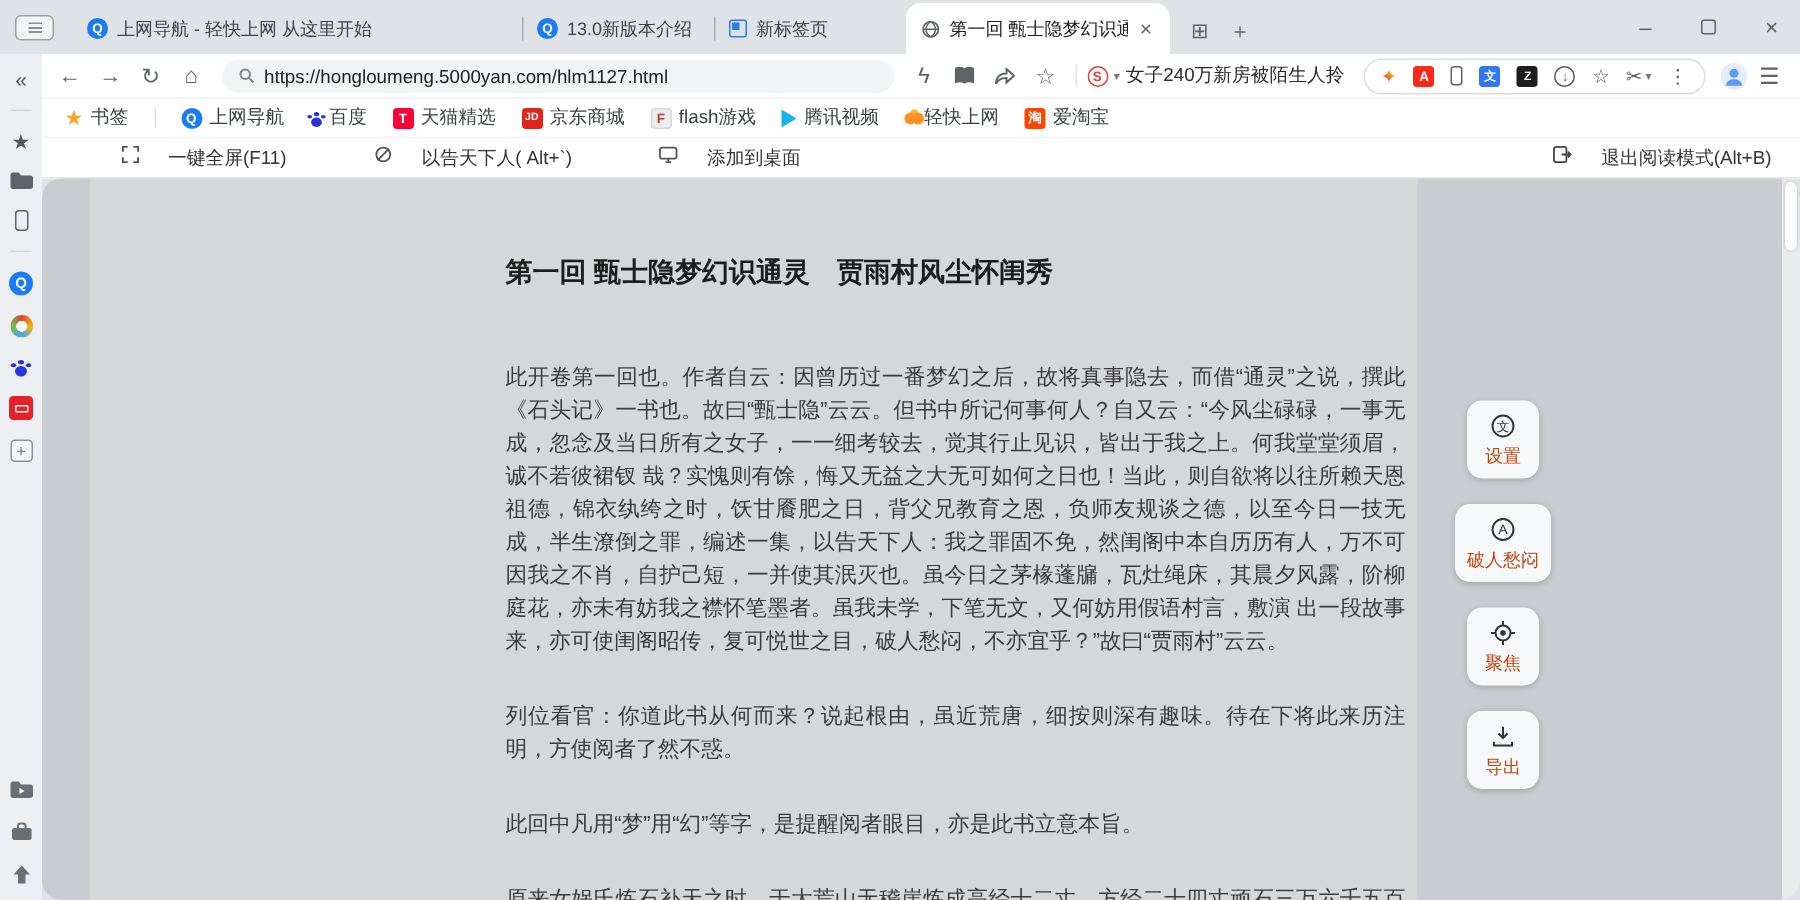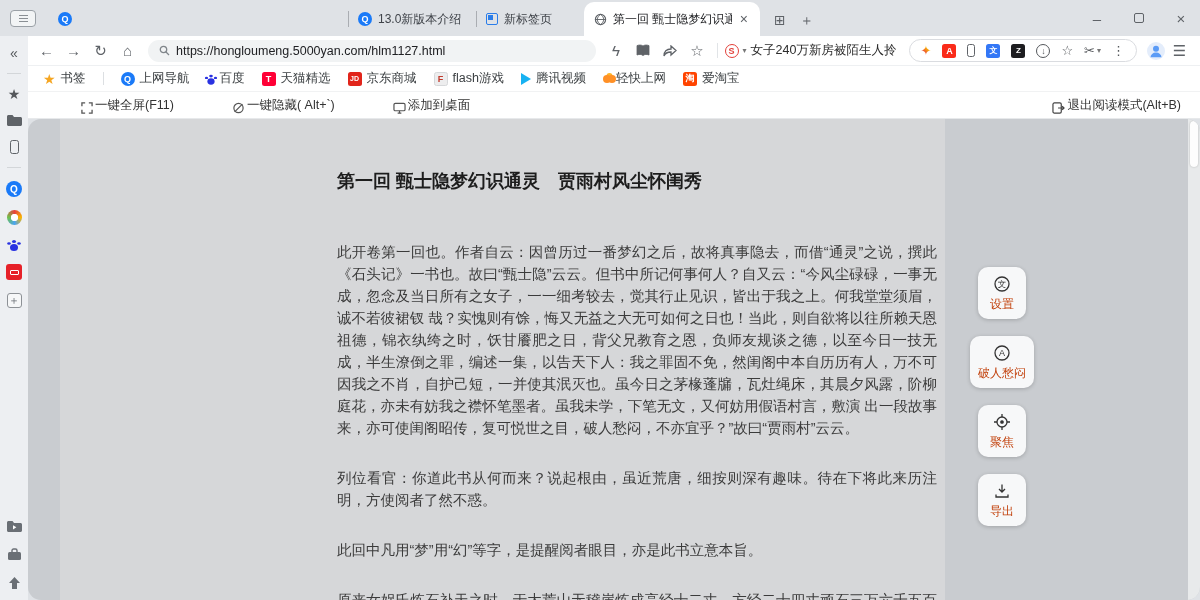--- a/index.html
+++ b/index.html
@@ -5,21 +5,21 @@
   * { box-sizing: border-box; margin: 0; padding: 0; }
   html,body { width:1200px; height:600px; overflow:hidden;
     font-family:"Liberation Sans","DejaVu Sans",sans-serif; }
   body { background:#dfe2e6; }
 
   
   .titlebar { height:36px; background:#dfe2e6; display:flex; align-items:flex-end; padding-left:6px; position:relative; }
   .win-menu-btn { width:26px; height:17px; margin:0 12px 9px 4px; border:1px solid #9aa0a6; border-radius:4px; background:#f2f4f5; display:flex; align-items:center; justify-content:center; }
   .win-menu-btn .lines { width:9px; height:7px; background:repeating-linear-gradient(#8a8f94 0 1.2px, transparent 1.2px 3px); }
   .tab { height:34px; display:flex; align-items:center; gap:6px; padding:0 10px; font-size:12px; color:#3f4349; position:relative; min-width:0; }
-  .tab.t1 { width:300px; } .tab.t2 { width:128px; } .tab.t3 { width:108px; }
+  .tab.t1 { width:300px; } .tab.t2 { width:128px; } .tab.t3 { width:128px; }
   .tab.inactive + .tab.inactive::before { content:""; position:absolute; left:0; top:9px; height:16px; width:1px; background:#aaadb2; }
   .tab.active { background:#fff; border-radius:10px 10px 0 0; width:176px; color:#202124; }
   .tab-label { white-space:nowrap; overflow:hidden; flex:1; }
   .tab-close { font-size:14px; color:#5f6368; padding:0 2px; line-height:1; }
   .favicon-q { width:14px; height:14px; border-radius:50%; background:#1a7af8; color:#fff; font-size:9px; font-weight:bold; display:flex; align-items:center; justify-content:center; flex:none; }
   .favicon-page { width:12px; height:12px; border:1.6px solid #2b7de9; border-radius:2px; position:relative; flex:none; }
   .favicon-page::after { content:""; position:absolute; left:1px; top:1px; width:5px; height:5px; background:#2b7de9; }
   .tabstrip-btn { color:#5f6368; font-size:14px; margin:0 0 9px 14px; line-height:1; }
   .win-controls { position:absolute; right:6px; top:9px; display:flex; align-items:center; gap:16px; }
   .win-controls > span { width:26px; height:18px; display:flex; align-items:center; justify-content:center; color:#5f6368; font-size:15px; }
@@ -71,21 +71,21 @@
   .sq.tmall { background:#ff0036; font-size:9px; }
   .sq.jd { background:#e1251b; font-size:7px; }
   .sq.flash { background:#ededee; border:1px solid #d6d8da; color:#c0392b; font-size:9px; }
   .sq.taobao { background:#ff4400; font-size:9px; }
   .play-tri { width:0; height:0; border-left:10px solid #18b2f2; border-top:6px solid transparent; border-bottom:6px solid transparent; }
   .game-ic { width:8px; height:8px; border-radius:50%; background:#ff9026; box-shadow:5px 0 0 #ff9026, 2.5px -3px 0 -1px #ffb326; }
   .paw-sm { transform:scale(.9); }
 
   
   .readbar { height:27px; background:#fff; display:flex; align-items:center; gap:20px; padding:0 15px; font-size:12.5px; color:#333; border-bottom:1px solid #e7e9eb; }
-  .rb { display:flex; align-items:flex-end; gap:2px; white-space:nowrap;padding-left:38px; }
+  .rb { display:flex; align-items:flex-start; gap:19px; white-space:nowrap;padding-left:38px; }
   .rb.exit { margin-left:auto; margin-right:4px; }
 
   
   .content { flex:1; position:relative; background:#c9ccd0; overflow:hidden;border-radius:13px; }
   .page { position:absolute; left:32px; top:0; bottom:0; width:885px; background:#d6d7d9; }
   .article { margin:50px 0 0 277px; width:600px; font-size:14.5px; line-height:22px; color:#3b3b3b; text-align:justify; }
   .article h1 { font-size:18px; line-height:24px; color:#1d1d1d; margin:0 0 48px; font-weight:bold; }
   .article p { margin:0 0 28px; }
 
   .float-col { position:absolute; right:166px; top:148px; display:flex; flex-direction:column; align-items:center; gap:17px; }
@@ -98,20 +98,21 @@
 </head>
 <body>
 
 <div class="titlebar">
   <div class="win-menu-btn">
       <span class="lines"></span>
     </div>
 
   <div class="tab inactive t1">
     <span class="favicon-q">Q</span>
+    <span class="tab-label">上网导航 - 轻快上网 从这里开始</span>
   </div>
   <div class="tab inactive t2">
     <span class="favicon-q">Q</span>
     <span class="tab-label">13.0新版本介绍</span>
   </div>
   <div class="tab inactive t3">
     <span class="favicon-page"></span>
     <span class="tab-label">新标签页</span>
   </div>
   <div class="tab active">
@@ -284,21 +285,21 @@
           </span>
         <span>一键全屏(F11)</span>
       </span>
       <span class="rb">
         <span style="display:flex;">
             <svg width="13" height="12" viewBox="0 0 14 13" fill="none" stroke="#555" stroke-width="1.3">
               <circle cx="7" cy="6.5" r="5"></circle>
               <path d="M2.8 10.7L11.2 2.3"></path>
             </svg>
           </span>
-        <span>一键隐藏( Alt+`)</span>
+        <span>以告天下人( Alt+`)</span>
       </span>
       <span class="rb">
         <span style="display:flex;">
             <svg width="13" height="12" viewBox="0 0 14 13" fill="none" stroke="#555" stroke-width="1.3">
               <rect x="1" y="1.5" width="12" height="8" rx="1.5"></rect>
               <path d="M5 12h4M7 9.5V12"></path>
             </svg>
           </span>
         <span>添加到桌面</span>
       </span>

